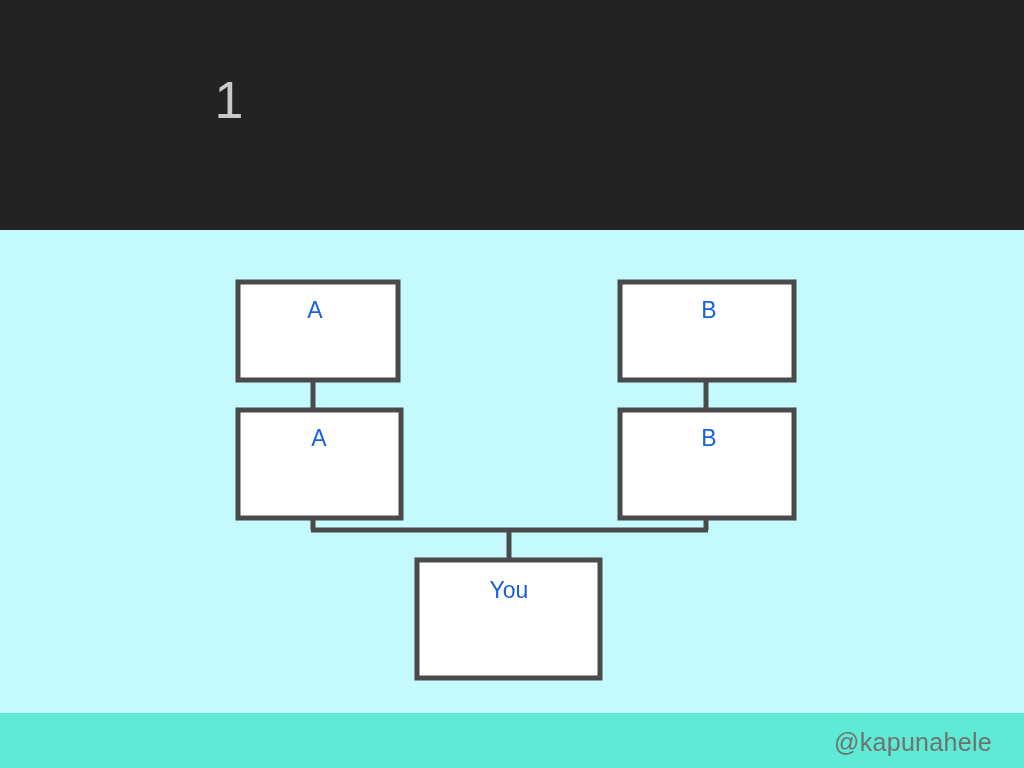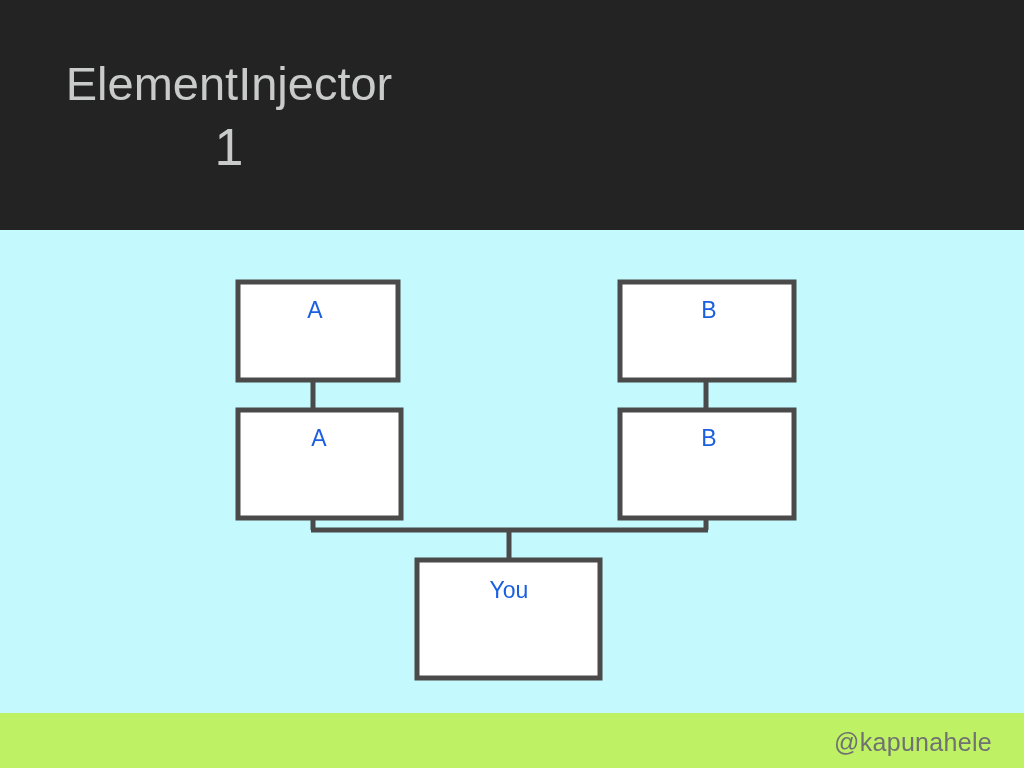--- a/index.html
+++ b/index.html
@@ -92,41 +92,40 @@
     stroke-linecap: butt;
   }
 
   
   #footer {
     position: absolute;
     left: 0;
     top: 713px;
     width: 1024px;
     height: 55px;
-    background: #bef264;
+    background: #5eead4;
   }
   #watermark {
     position: absolute;
     right: 32px;
     top: 15px;
     color: #6f7271;
     font-size: 25px;
     letter-spacing: 0.3px;
     white-space: nowrap;
   }
 </style>
 </head>
 <body>
 
 <div id="slide">
 
   <div id="header">
 
     <div id="title-left" class="title-group">
-      <div class="title-name">ElementInjector</div>
       <div class="title-number">1</div>
     </div>
 
 
   </div>
 
   <div id="stage">
     <svg id="diagram" viewBox="0 0 1024 483">
 
       <g>

